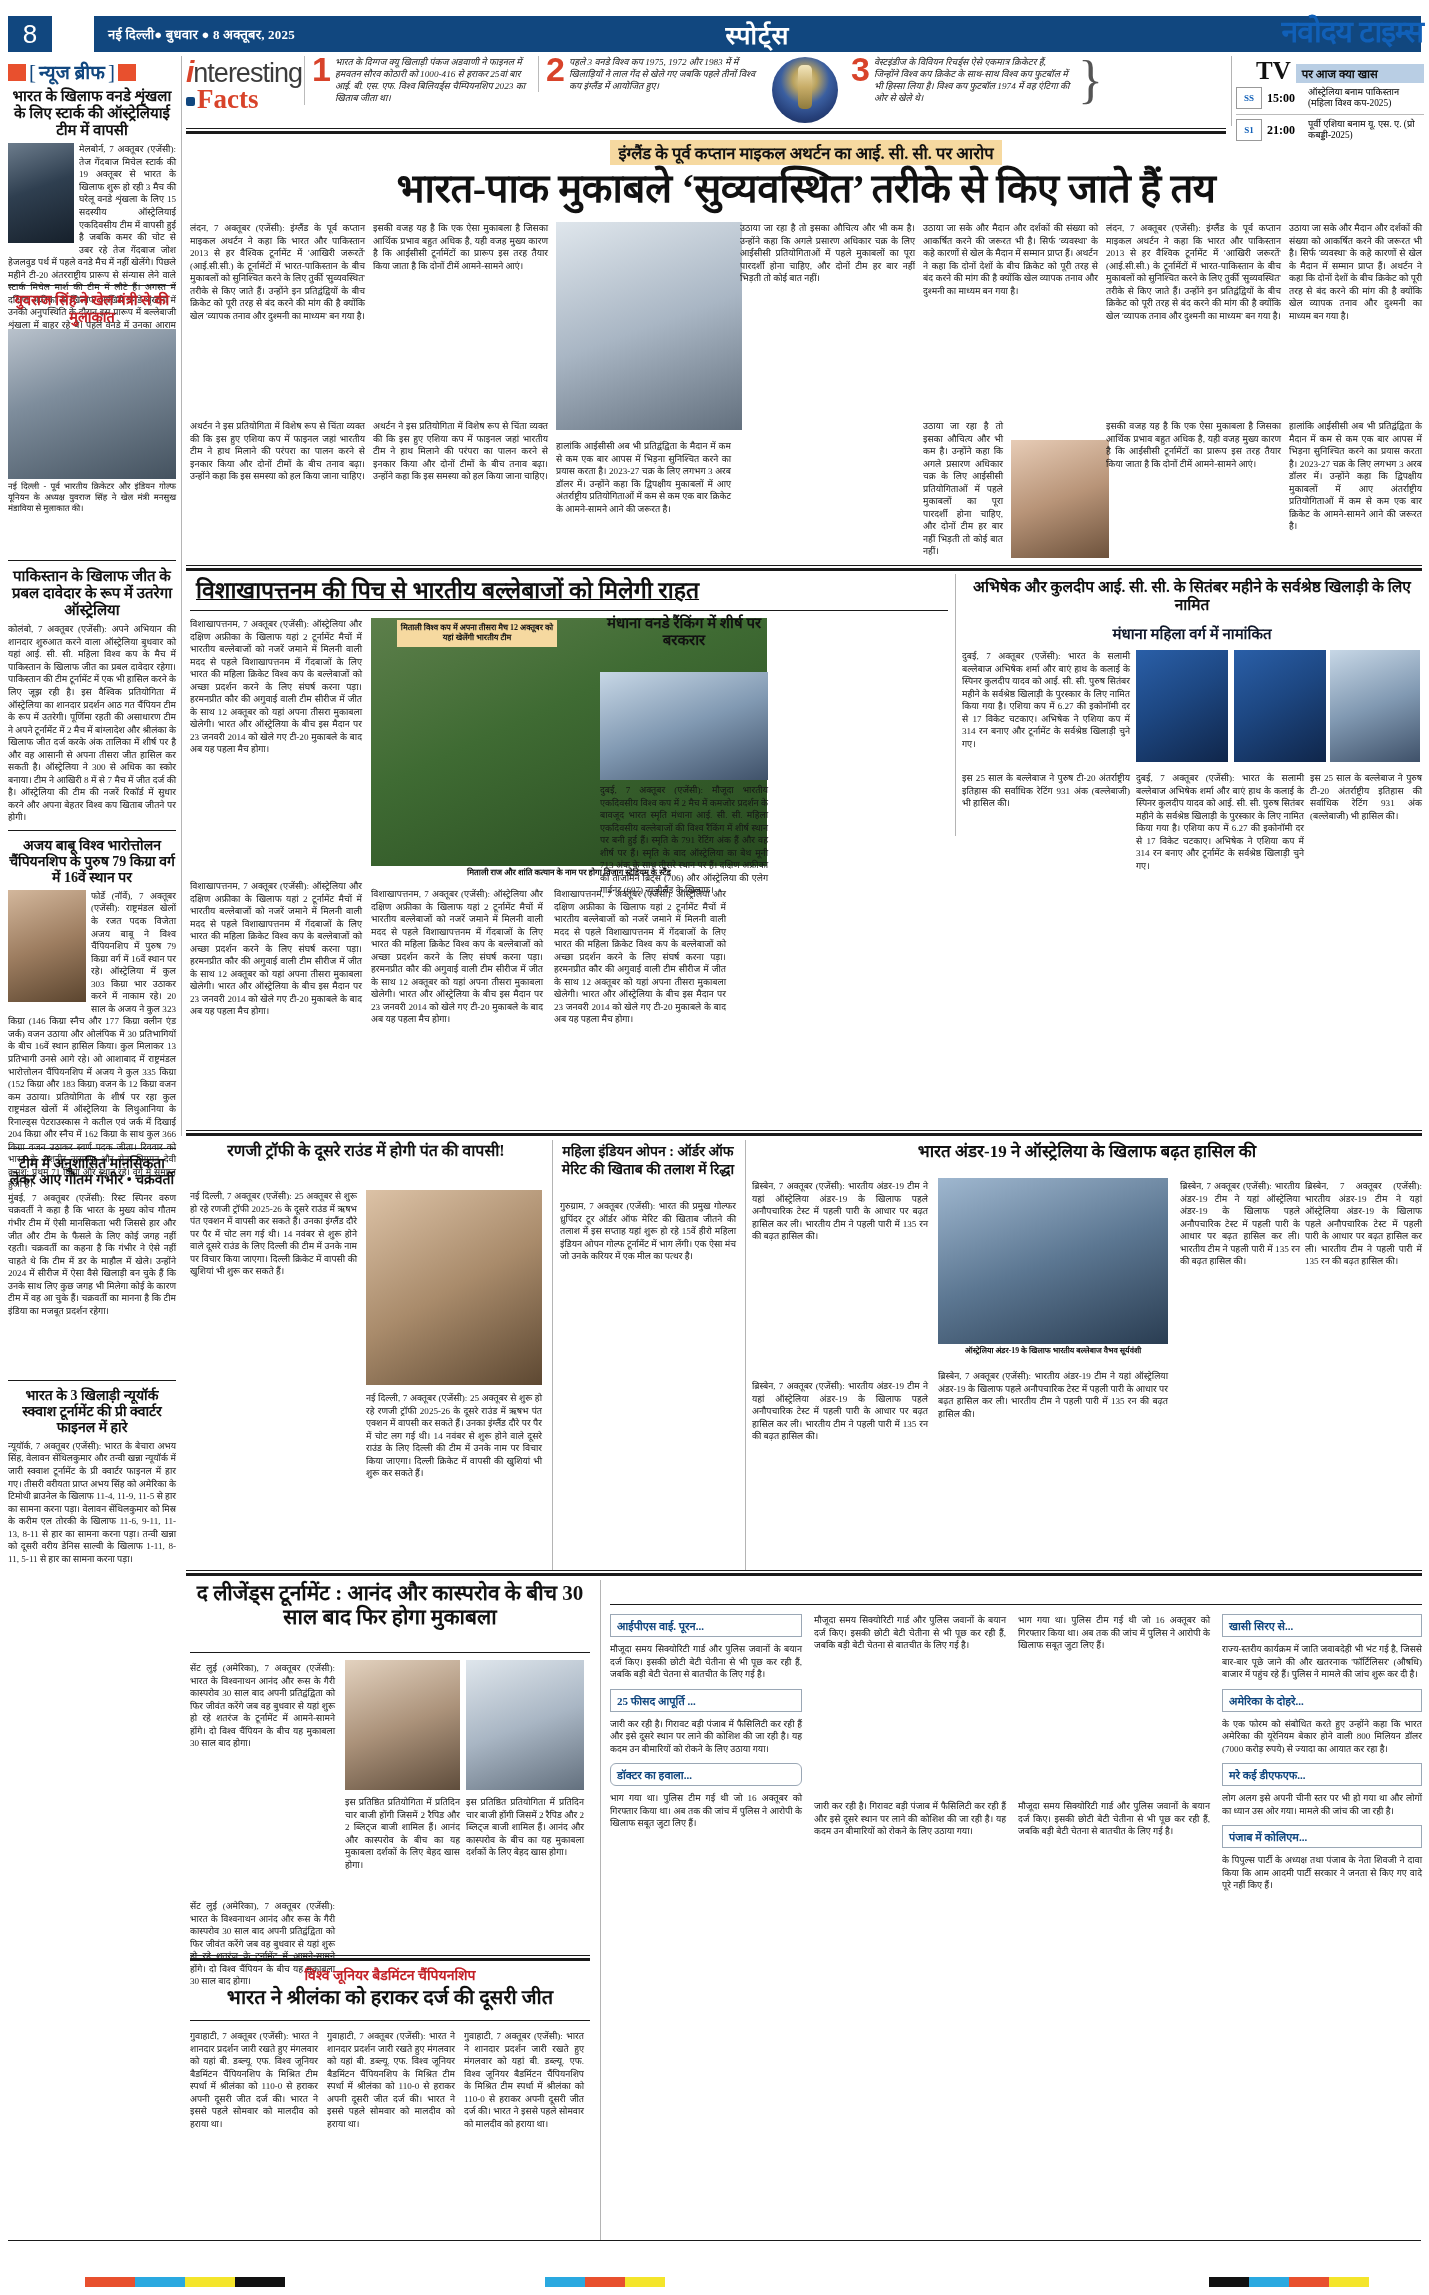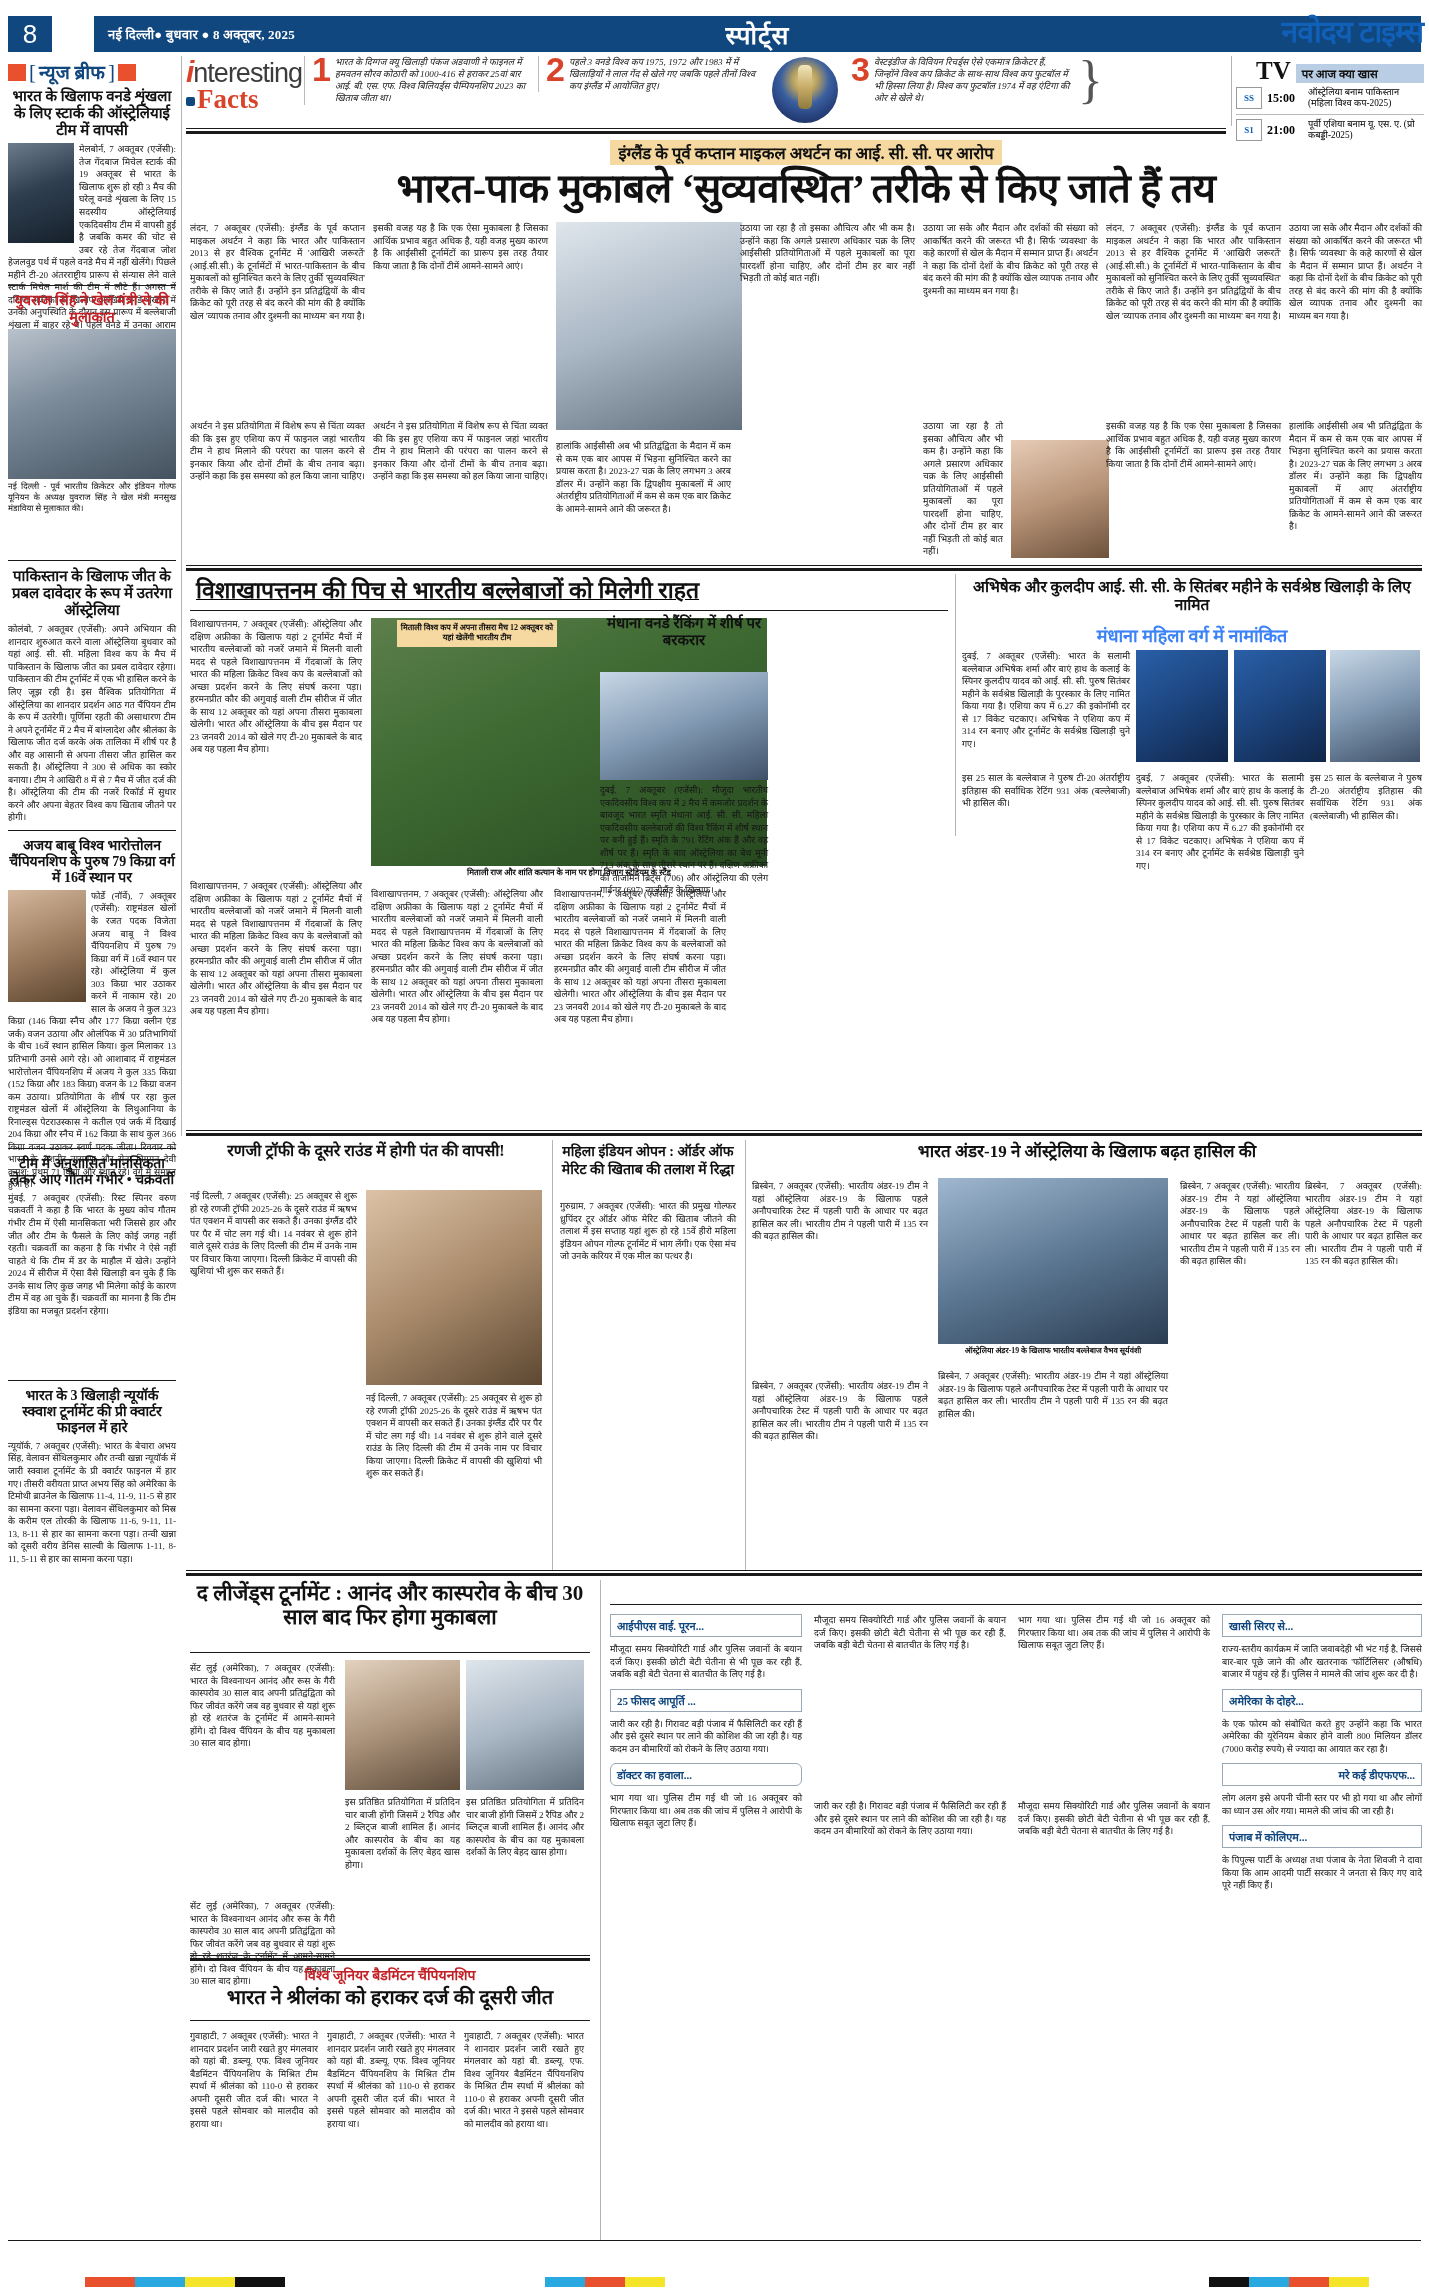--- a/index.html
+++ b/index.html
@@ -136,21 +136,21 @@
   .photo.p6 { background: linear-gradient(150deg,#2a5fa8 0%,#1d4782 45%,#10264a 100%); }
   .photo.p7 { background: linear-gradient(160deg,#e7ccb6 0%,#b89478 50%,#6d523c 100%); }
   .photo.p8 { background: linear-gradient(160deg,#c7d7e6 0%,#8199b2 50%,#3f5169 100%); }
   .photo.p9 { background: linear-gradient(150deg,#dcc2a6 0%,#a98b6b 50%,#5d4832 100%); }
   .photo.p10 { background: linear-gradient(160deg,#9fb7cf 0%,#5c7792 50%,#2a3d52 100%); }
   .photo.p11 { background: linear-gradient(160deg,#e3d2bf 0%,#ab927a 50%,#5f4d3c 100%); }
 
   .shesh-box { border: 1px solid #9aa7b5; padding: 3px 6px; margin-bottom: 6px; background: #fff; }
   .shesh-title { font-size: 11px; font-weight: 700; color: #11477f; }
 
-  .sub-red-head { font-size: 18px; font-weight: 700; color: #3b82f6; text-align: center; line-height: 1.15; }
+  .sub-red-head { font-size: 15px; font-weight: 700; color: #0f172a; text-align: center; line-height: 1.15; }
 
   .cmyk { position: absolute; left: 0; bottom: 8px; width: 1429px; height: 10px; display: flex; }
   .cmyk i { display: block; height: 10px; }
 </style>
 </head>
 <body>
 
 <div class="page">
 
   <div class="masthead">
@@ -400,21 +400,21 @@
 
   <div style="position:absolute;left:1222px;top:1614px;width:200px;">
     <div class="shesh-box">
       <div class="shesh-title">खासी सिरए से...</div>
     </div>
     <div class="body">राज्य-स्तरीय कार्यक्रम में जाति जवाबदेही भी भंट गई है, जिससे बार-बार पूछे जाने की और खतरनाक 'फॉर्टिलिसर' (औषधि) बाजार में पहुंच रहे हैं। पुलिस ने मामले की जांच शुरू कर दी है।</div>
     <div class="shesh-box" style="margin-top:8px;">
       <div class="shesh-title">अमेरिका के दोहरे...</div>
     </div>
     <div class="body">के एक फोरम को संबोधित करते हुए उन्होंने कहा कि भारत अमेरिका की यूरेनियम बेकार होने वाली 800 मिलियन डॉलर (7000 करोड़ रुपये) से ज्यादा का आयात कर रहा है।</div>
-    <div class="shesh-box" style="margin-top:8px;text-align:right;">
+    <div class="shesh-box" style="margin-top:8px;">
       <div class="shesh-title">मरे कई डीएफएफ...</div>
     </div>
     <div class="body">लोग अलग इसे अपनी चीनी स्तर पर भी हो गया था और लोगों का ध्यान उस ओर गया। मामले की जांच की जा रही है।</div>
     <div class="shesh-box" style="margin-top:8px;">
       <div class="shesh-title">पंजाब में कोलिएम...</div>
     </div>
     <div class="body">के पिपुल्स पार्टी के अध्यक्ष तथा पंजाब के नेता शिवजी ने दावा किया कि आम आदमी पार्टी सरकार ने जनता से किए गए वादे पूरे नहीं किए हैं।</div>
   </div>
 
   <div class="rule thin" style="left:8px;top:2240px;width:1413px;"></div>

